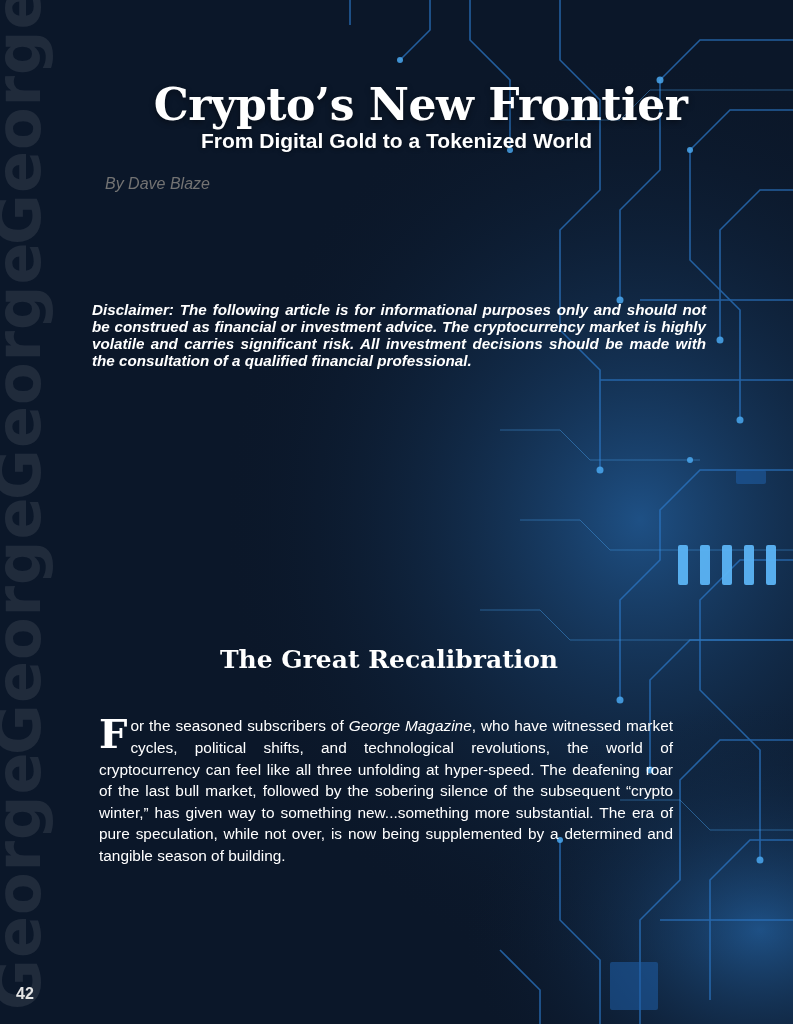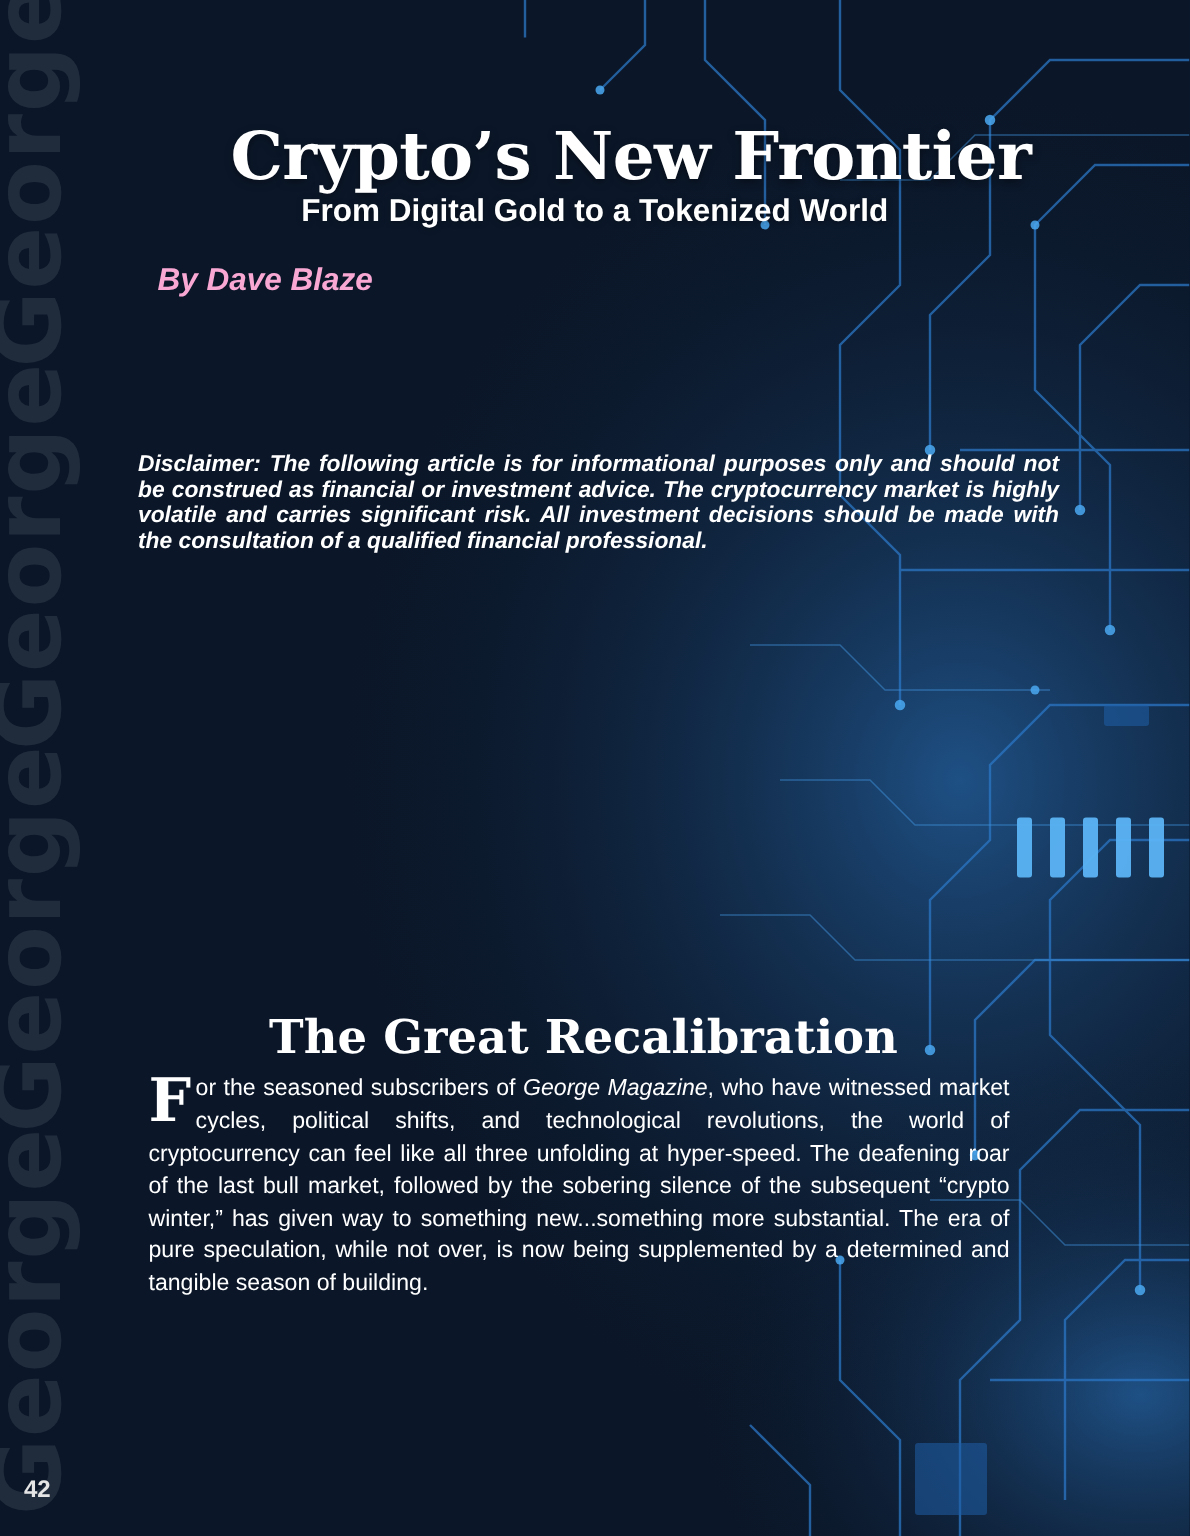--- a/index.html
+++ b/index.html
@@ -93,48 +93,48 @@
     font-size: 21px;
     color: #ffffff;
     text-shadow: 0 1px 4px rgba(0,0,0,0.4);
   }
   .byline {
     position: absolute;
     left: 105px;
     top: 175px;
     font-family: "Liberation Sans", sans-serif;
     font-style: italic;
-    font-weight: 700;
-    font-size: 21px;
-    color: #f9a8d4;
+    font-weight: 400;
+    font-size: 16px;
+    color: #737373;
   }
 
   .disclaimer {
     position: absolute;
     left: 92px;
     top: 286px;
     width: 614px;
     font-family: "Liberation Sans", sans-serif;
     font-style: italic;
     font-weight: 700;
     font-size: 15.2px;
     line-height: 17px;
     color: #ffffff;
     text-align: justify;
   }
 
   .section-head {
     position: absolute;
     left: 0;
-    top: 643px;
+    top: 620px;
     width: 778px;
     text-align: center;
     font-family: "DejaVu Serif", serif;
     font-weight: 700;
-    font-size: 31px;
+    font-size: 25px;
     color: #ffffff;
   }
 
   .body-copy {
     position: absolute;
     left: 99px;
     top: 700px;
     width: 574px;
     font-family: "Liberation Sans", sans-serif;
     font-size: 15.4px;

